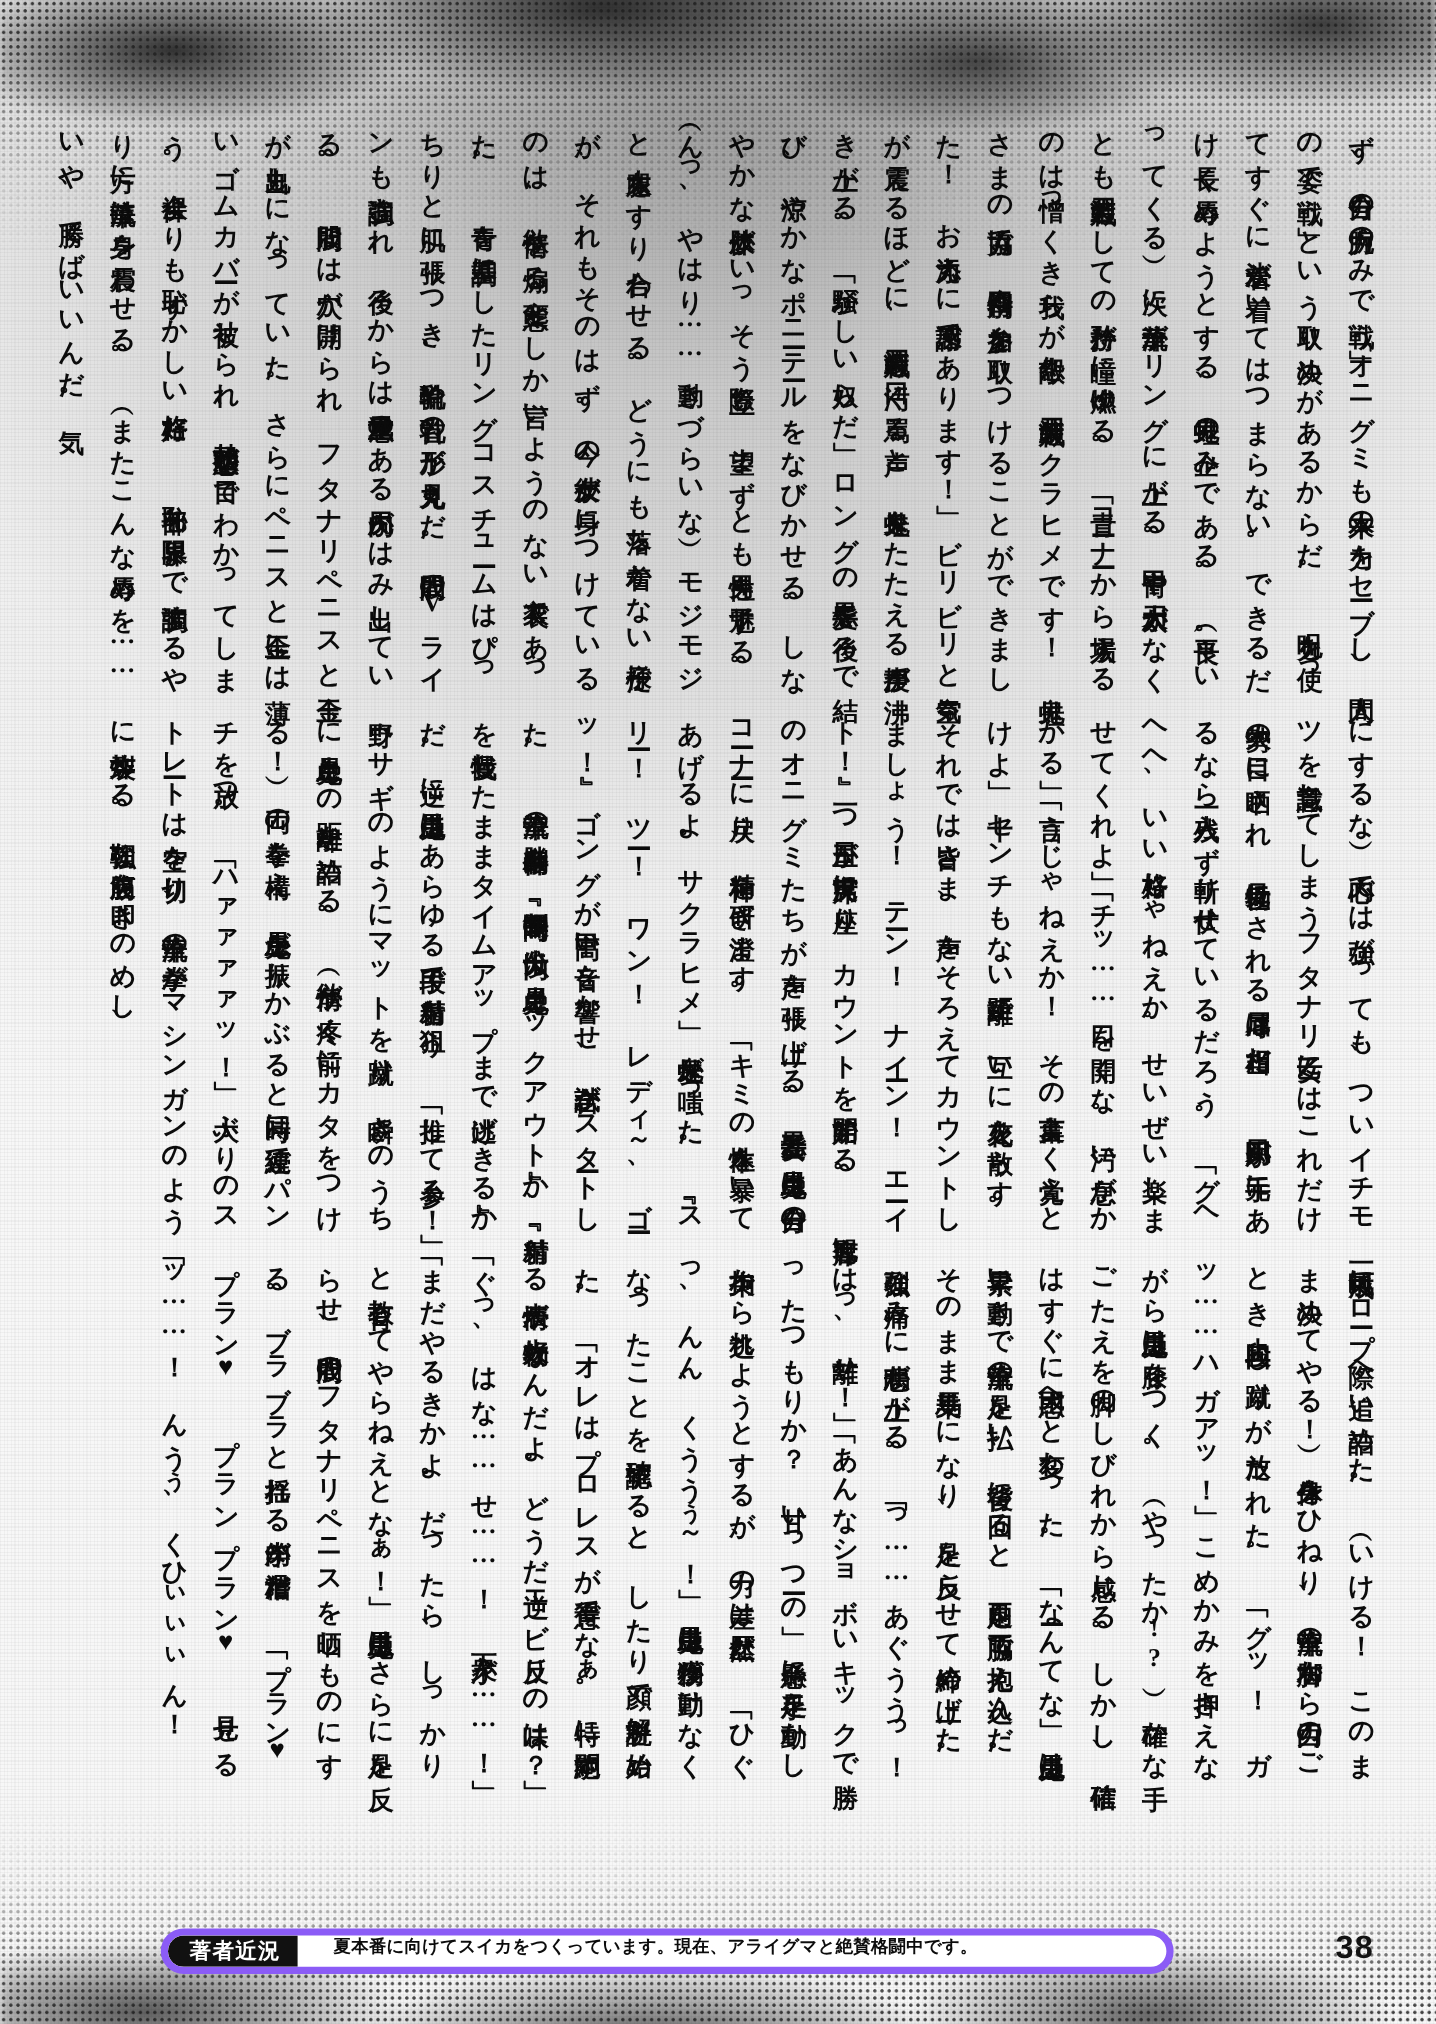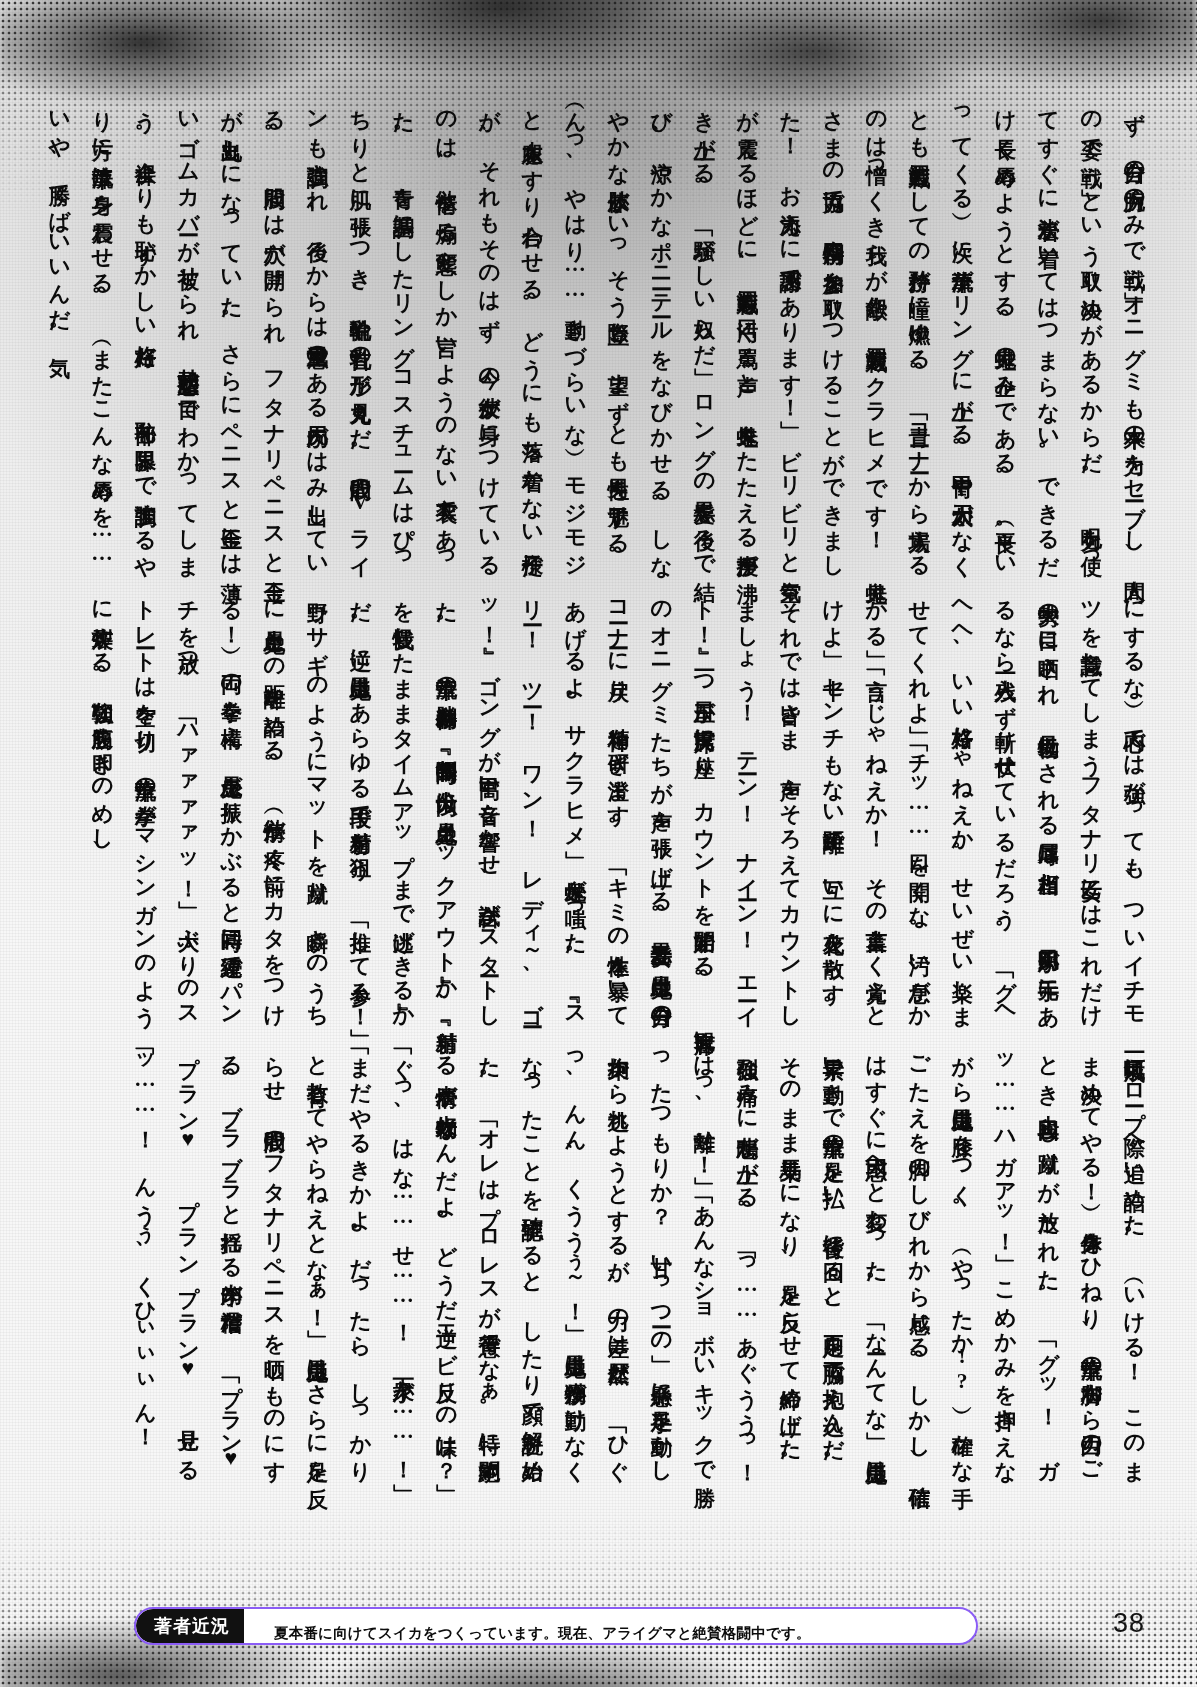--- a/index.html
+++ b/index.html
@@ -101,26 +101,26 @@
     margin: 0;
   }
 
   
   .footer-bar {
     position: absolute;
     left: 134px;
     top: 1607px;
     width: 844px;
     height: 38px;
-    border: 2px solid #8b5cf6;
+    border: 6px solid #8b5cf6;
     border-radius: 19px;
     background: #ffffff;
     box-sizing: border-box;
     display: flex;
-    align-items: flex-end;
+    align-items: flex-start;
     overflow: hidden;
   }
   .footer-tag {
     flex: 0 0 auto;
     height: 100%;
     background: #111;
     color: #fff;
     display: flex;
     align-items: center;
     padding: 0 14px 0 18px;
@@ -138,21 +138,21 @@
     font-weight: 700;
     letter-spacing: 0.2px;
     font-family: "Liberation Sans", "DejaVu Sans", sans-serif;
     white-space: nowrap;
   }
   .page-number {
     position: absolute;
     right: 52px;
     top: 1608px;
     font-size: 27px;
-    font-weight: 400;
+    font-weight: 700;
     color: #121212;
     font-family: "Liberation Sans", "DejaVu Sans", sans-serif;
     letter-spacing: 1px;
   }
 </style>
 </head>
 <body>
 
 <div id="page">
 

